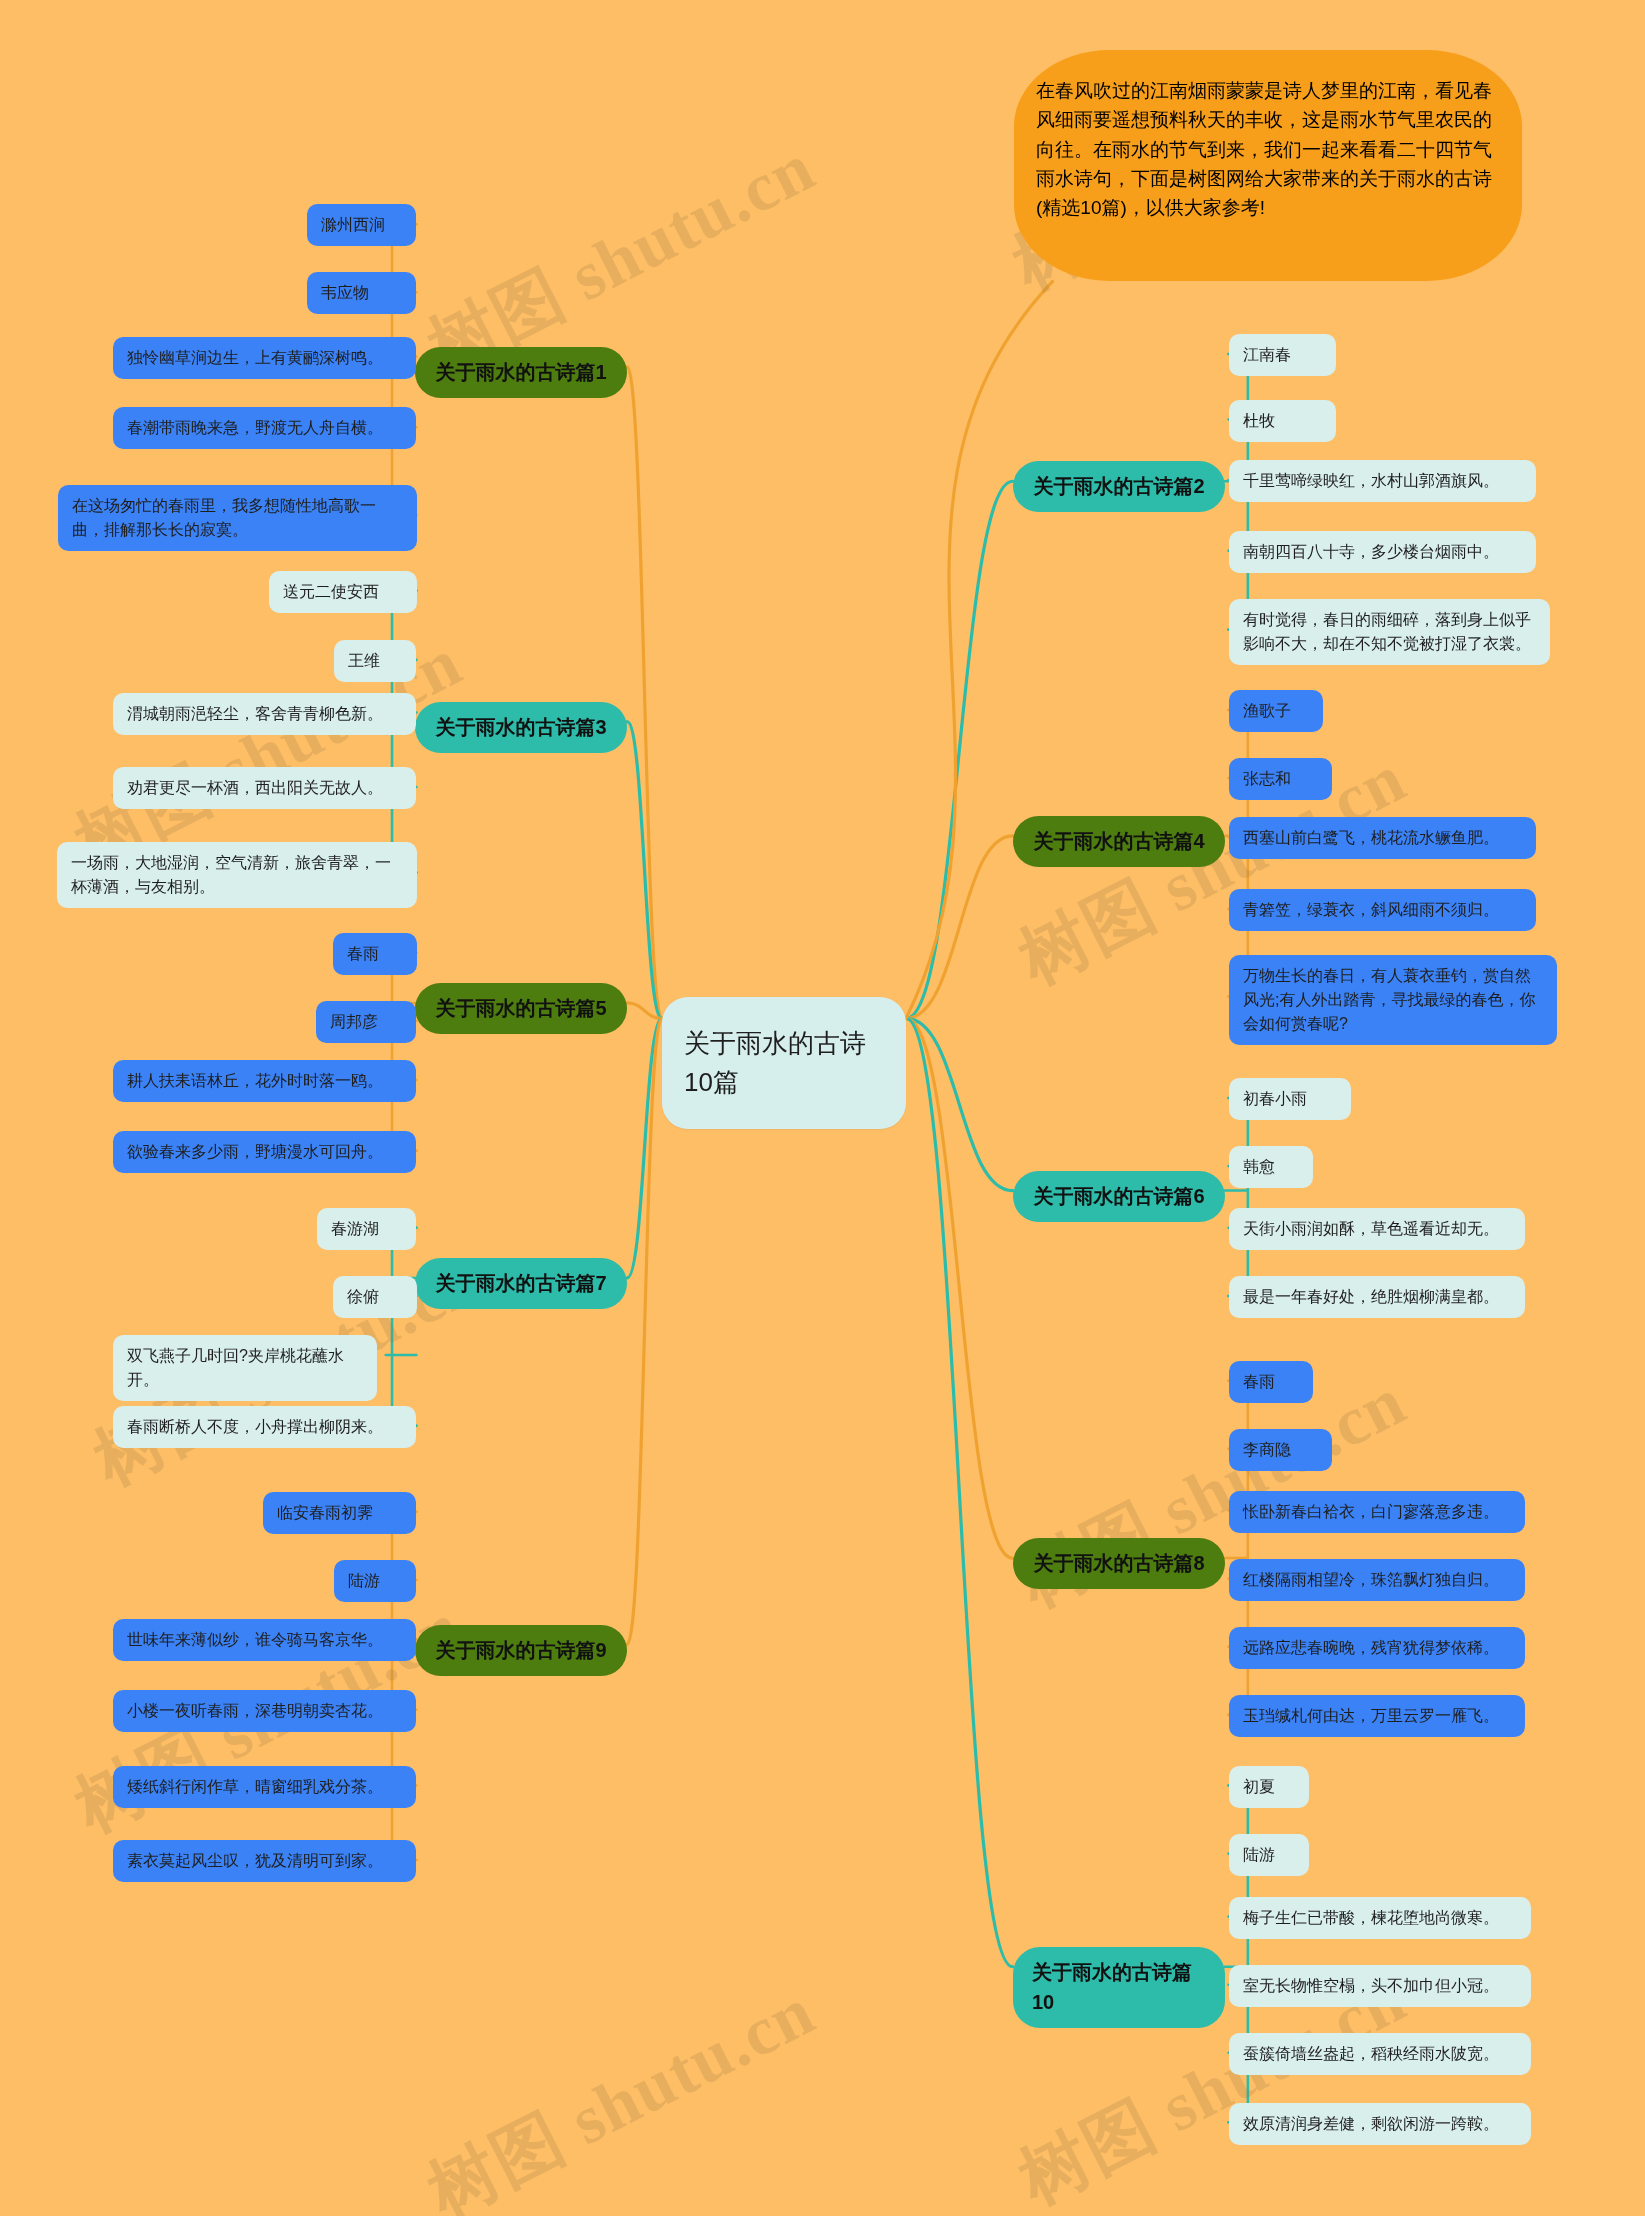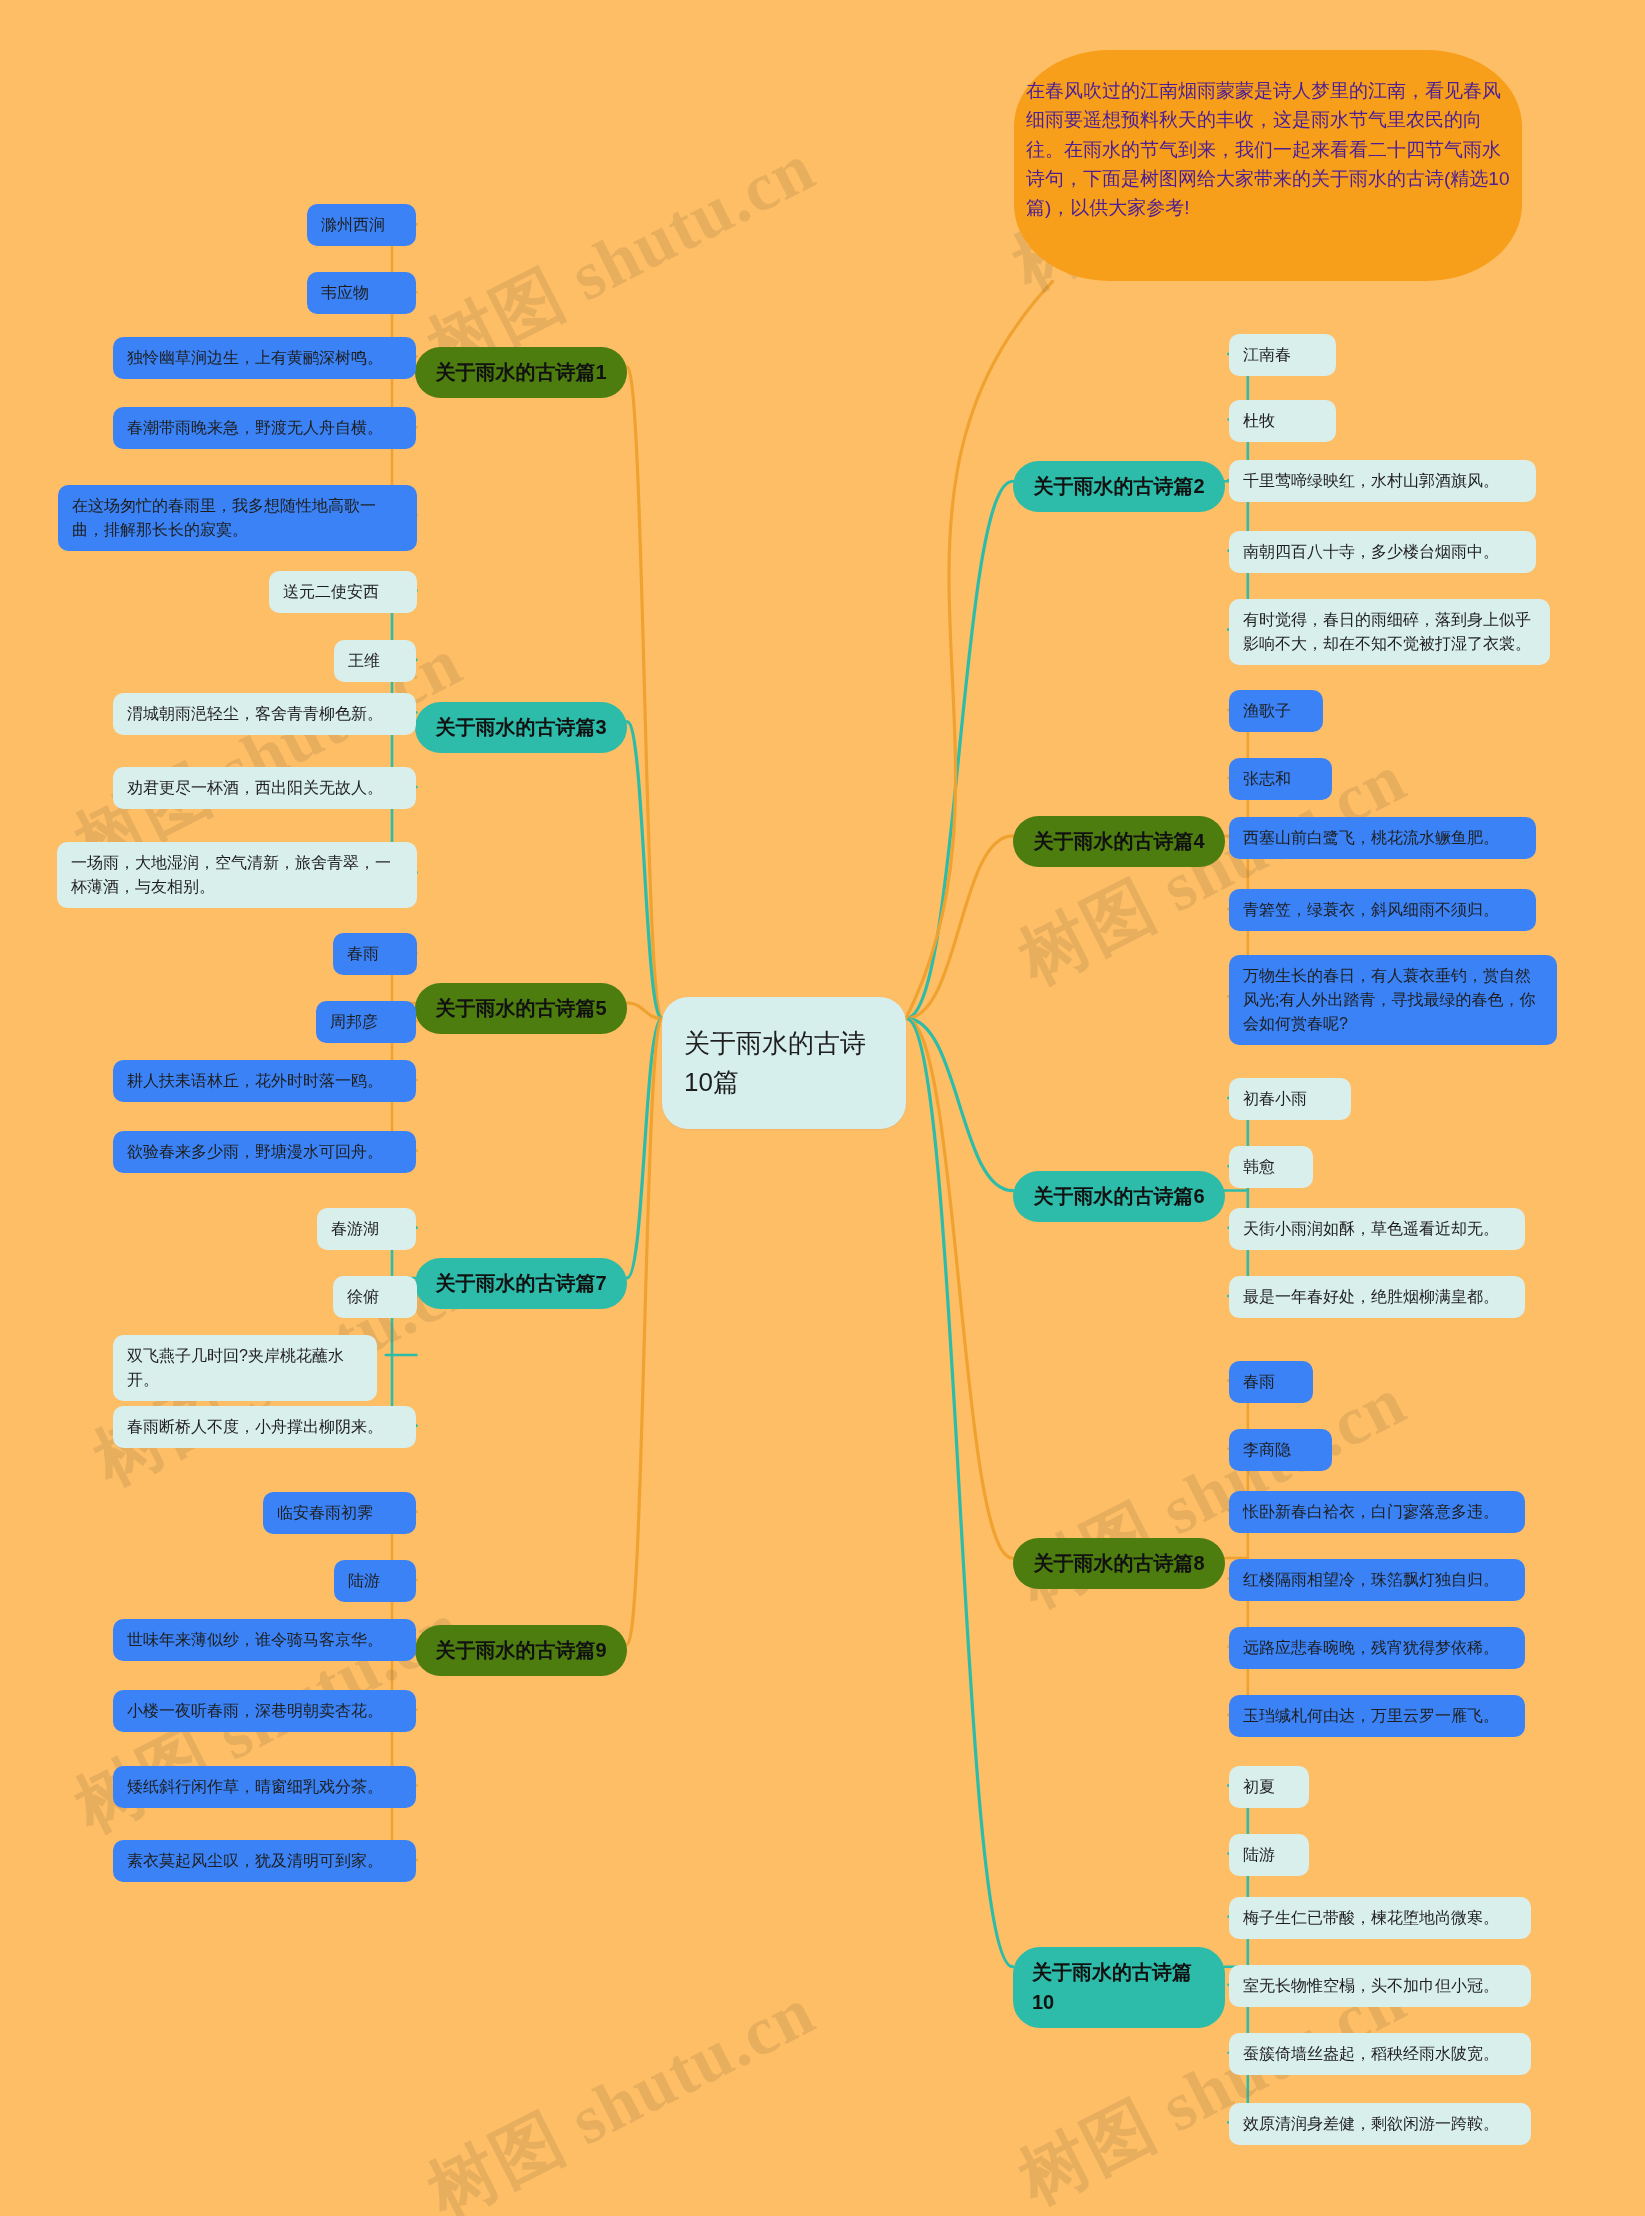--- a/index.html
+++ b/index.html
@@ -64,24 +64,24 @@
   }
   .leaf.cream{background:#3b82f6;}
   .leaf.mint{background:#D9EFEC;}
   .leaf.right{justify-content:flex-start;}
   .leaf.left{justify-content:flex-start;}
 
   .intro{
     position:absolute;
     background:#F79F1B;
     border-radius:96px/76px;
-    padding:26px 12px;
+    padding:26px 22px;
     font-size:19px;
     line-height:1.54;
-    color:#4c1d95;
+    color:#000000;
     box-sizing:border-box;
   }
 </style>
 </head>
 <body>
 
 <div id="stage">
   <svg id="links" viewBox="0 0 2560 3449" width="1645" height="2216">
       <path d="M 1030 1585 C 1003 1585, 1003 571, 976 571" stroke="#F0A231" stroke-width="5" fill="none" stroke-linecap="round"></path>
       <path d="M 1410 1585 C 1493 1585, 1493 749, 1576 749" stroke="#2CBCA9" stroke-width="5" fill="none" stroke-linecap="round"></path>

